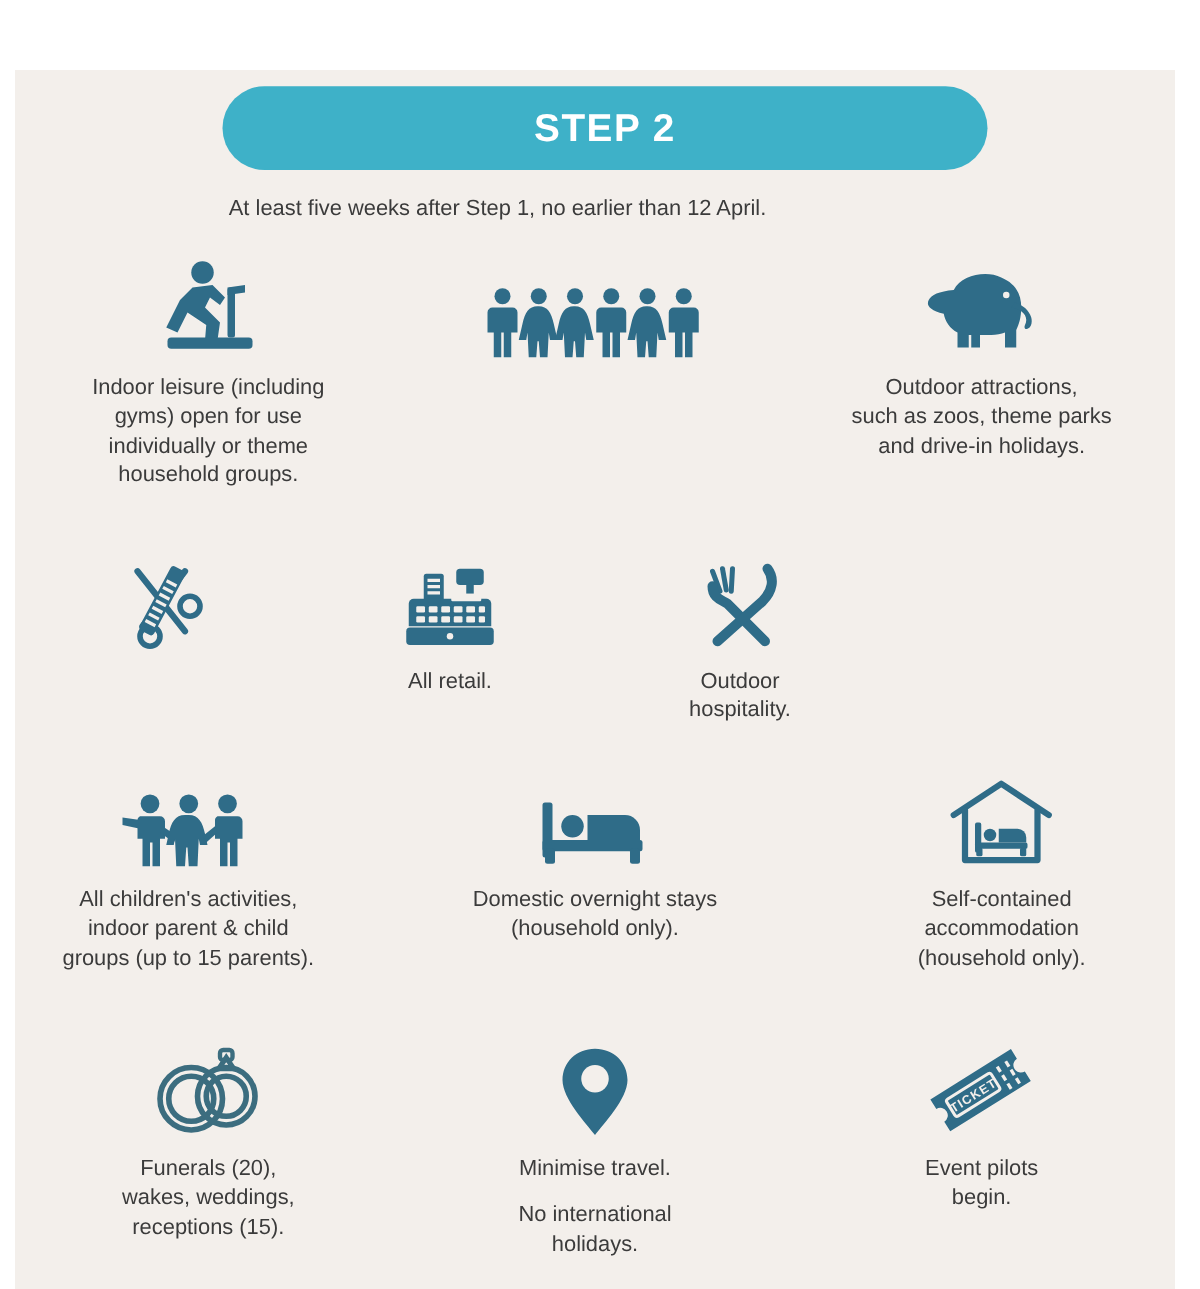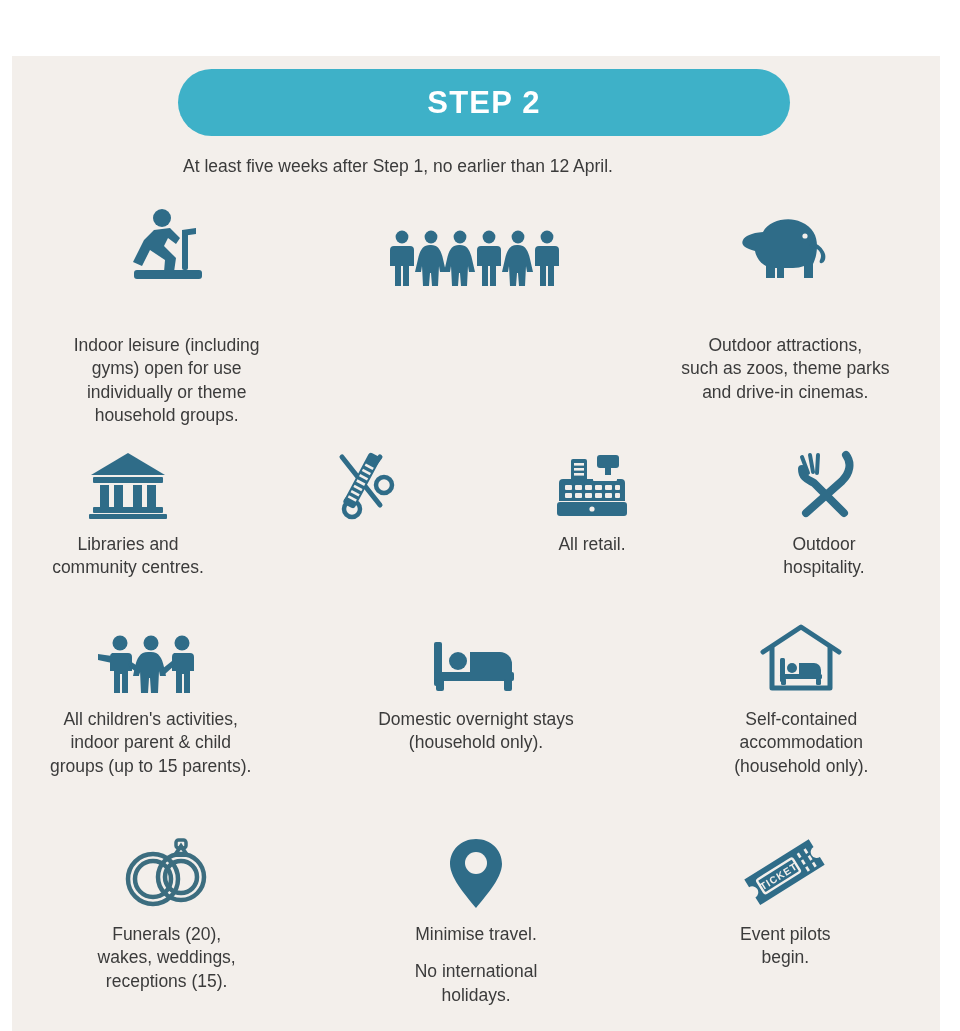--- a/index.html
+++ b/index.html
@@ -59,21 +59,21 @@
     color:#3b3b3b;
     font-size:17.5px;
     line-height:1.34;
   }
   .cap .p2{margin-top:14px;}
   
   #row1{top:150px;}
   #row2{top:385px;}
   #row3{top:560px;gap:48px;}
   #row4{top:775px;}
-  #row1 .cell{width:309.33px;gap:36px;}
+  #row1 .cell{width:309.33px;}
   #row2 .cell{width:232px;}
   #row3 .cell{width:309.33px;}
   #row4 .cell{width:309.33px;}
   svg{display:block;}
 </style>
 </head>
 <body>
 
 <div id="panel">
 
@@ -145,47 +145,27 @@
             <path d="M30 18 C36 6 56 2 68 8 C80 13 84 22 84 32 C84 40 82 46 80 50 L80 64 h-9 V52 c-3 1 -7 2 -11 2 h-18 v10 h-9 V52 c-6 -3 -10 -9 -11 -15 C10 34 8 30 10 26 C12 22 18 19 30 18 Z"></path>
             <path d="M79 28 c6 2 11 6 13 12 c1 4 0 8 -3 9 c-2 1 -3 -1 -2 -3 c2 -4 1 -8 -3 -11 c-3 -2 -6 -3 -8 -3 z"></path>
             <path d="M44 54 h7 v10 h-7 z"></path>
             <circle cx="72" cy="22" r="2.6" fill="#f3efeb"></circle>
           </g>
         </svg>
       </div>
       <div class="cap">
         <div>Outdoor attractions,</div>
         <div>such as zoos, theme parks</div>
-        <div>and drive-in cinemas.</div>
+        <div>and drive-in holidays.</div>
       </div>
     </div>
   </div>
 
   <div class="row" id="row2">
 
-    <div class="cell">
-      <div class="icon-wrap">
-        <svg width="82" height="72" viewBox="0 0 82 72">
-          <g fill="#2F6C88">
-            <path d="M41 4 L78 26 H4 Z"></path>
-            <rect x="6" y="28" width="70" height="6" rx="1"></rect>
-            <rect x="13" y="36" width="9" height="22"></rect>
-            <rect x="27" y="36" width="9" height="22"></rect>
-            <rect x="46" y="36" width="9" height="22"></rect>
-            <rect x="60" y="36" width="9" height="22"></rect>
-            <rect x="6" y="58" width="70" height="6" rx="1"></rect>
-            <rect x="2" y="65" width="78" height="5" rx="1"></rect>
-          </g>
-        </svg>
-      </div>
-      <div class="cap">
-        <div>Libraries and</div>
-        <div>community centres.</div>
-      </div>
-    </div>
 
     <div class="cell">
       <div class="icon-wrap">
         <svg width="80" height="76" viewBox="0 0 80 76">
           <g fill="none" stroke="#2F6C88" stroke-width="5" stroke-linecap="round">
             <line x1="22" y1="12" x2="60" y2="60"></line>
             <line x1="60" y1="12" x2="26" y2="56"></line>
             <circle cx="64" cy="40" r="8" stroke-width="4.5"></circle>
             <circle cx="32" cy="64" r="8" stroke-width="4.5"></circle>
           </g>

